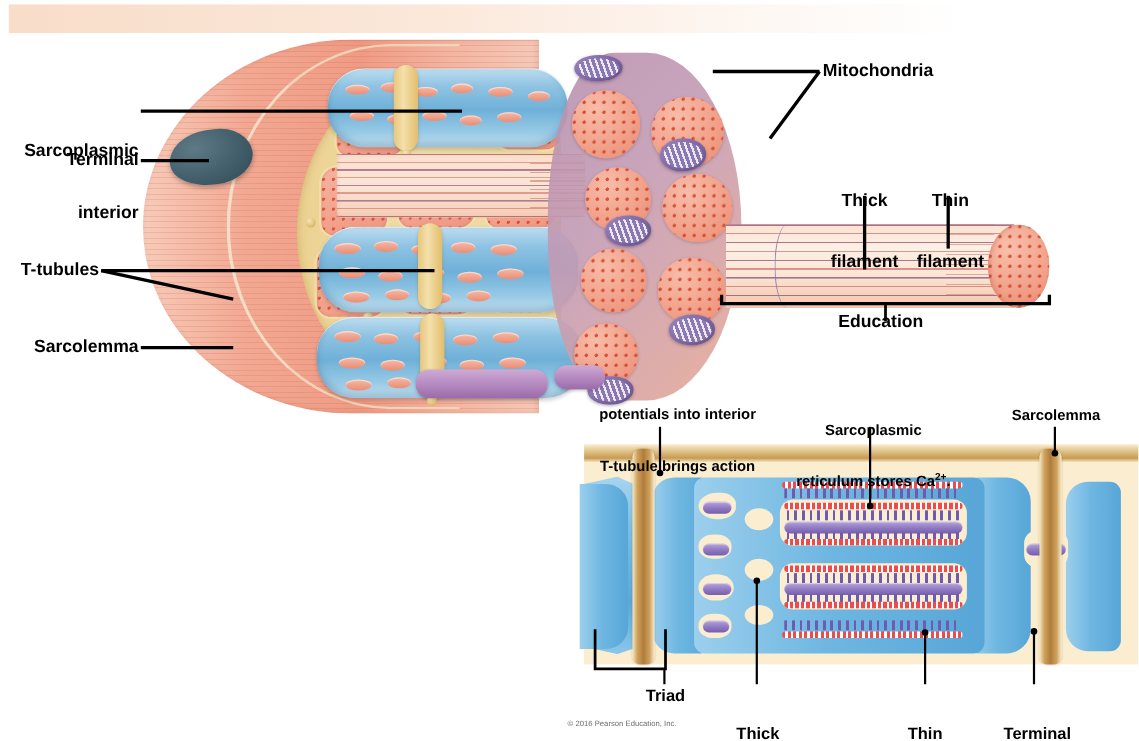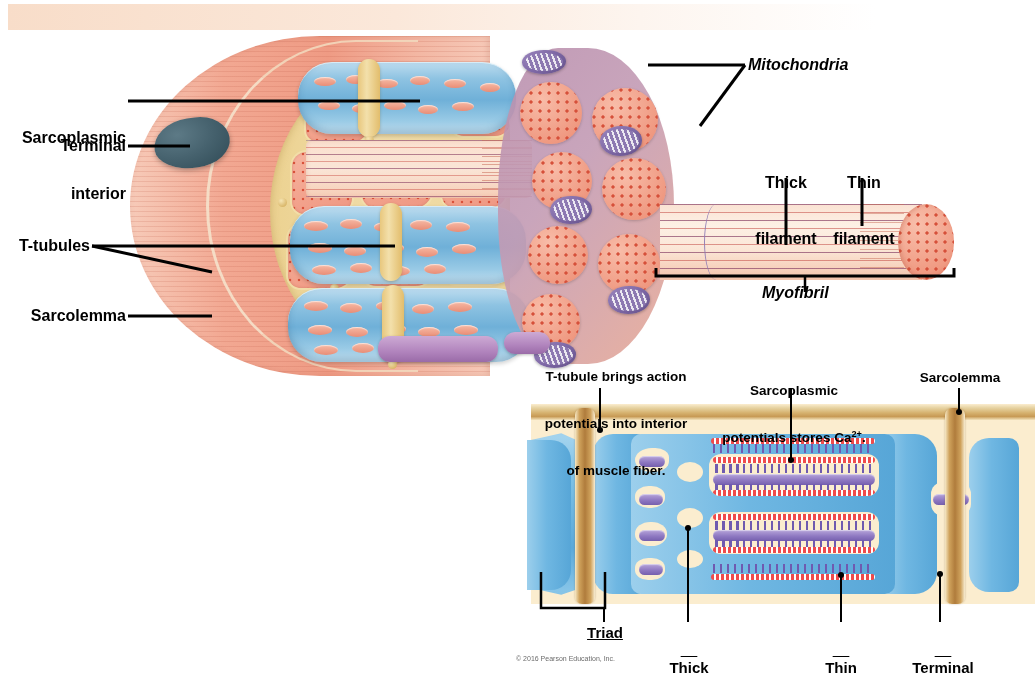--- a/index.html
+++ b/index.html
@@ -22,25 +22,25 @@
     position:absolute; left:20px; top:8px;
     font-size:15.5px; font-weight:bold; color:#111; letter-spacing:-0.2px;
     white-space:nowrap;
   }
 
   
   .lbl{
     position:absolute; font-weight:bold; color:#000;
     line-height:1.16; white-space:pre; z-index:40;
   }
-  .lbl-l{ text-align:left;font-style:italic; }
+  .lbl-l{ text-align:left; }
   .lbl-r{ text-align:right; }
   .lbl-c{ text-align:center; }
   .f16{ font-size:16px; }
-  .f15{ font-size:15px;text-decoration:underline; }
+  .f15{ font-size:15px; }
   .f13{ font-size:13.5px; }
   sup{ font-size:0.68em; vertical-align:super; line-height:0; }
 
   
   .svg-overlay{ position:absolute; left:0; top:0; width:1035px; height:674px;
     pointer-events:none; z-index:35; }
 
   
   #fiber{ position:absolute; left:130px; top:36px; width:620px; height:350px; }
 
@@ -463,31 +463,30 @@
   <div class="lbl lbl-c f16" style="left:744px; top:137px; width:84px;">
     <div>Thick</div>
     <div>filament</div>
   </div>
 
   <div class="lbl lbl-c f16" style="left:822px; top:137px; width:84px;">
     <div>Thin</div>
     <div>filament</div>
   </div>
 
-  <div class="lbl lbl-l f16" style="left:762px; top:284px;">Myofibril</div>
+  <div class="lbl lbl-l f16" style="left:762px; top:284px;">Education</div>
 
   <div class="lbl lbl-c f13" style="left:518px; top:338px; width:196px;">
+    <div>potentials into interior</div>
     <div>T-tubule brings action</div>
-    <div>potentials into interior</div>
-    <div>of muscle fiber.</div>
   </div>
 
   <div class="lbl lbl-c f13" style="left:712px; top:352px; width:164px;">
     <div>Sarcoplasmic</div>
-    <div><span>potentials stores Ca</span><sup>2+</sup><span>.</span></div>
+    <div><span>reticulum stores Ca</span><sup>2+</sup><span>.</span></div>
   </div>
 
   <div class="lbl lbl-c f13" style="left:900px; top:370px; width:120px;">Sarcolemma</div>
 
   <div class="lbl lbl-c f15" style="left:564px; top:624px; width:82px;">Triad</div>
 
   <div class="lbl lbl-c f15" style="left:644px; top:624px; width:90px;">
     <div>Thick</div>
     
   </div>

